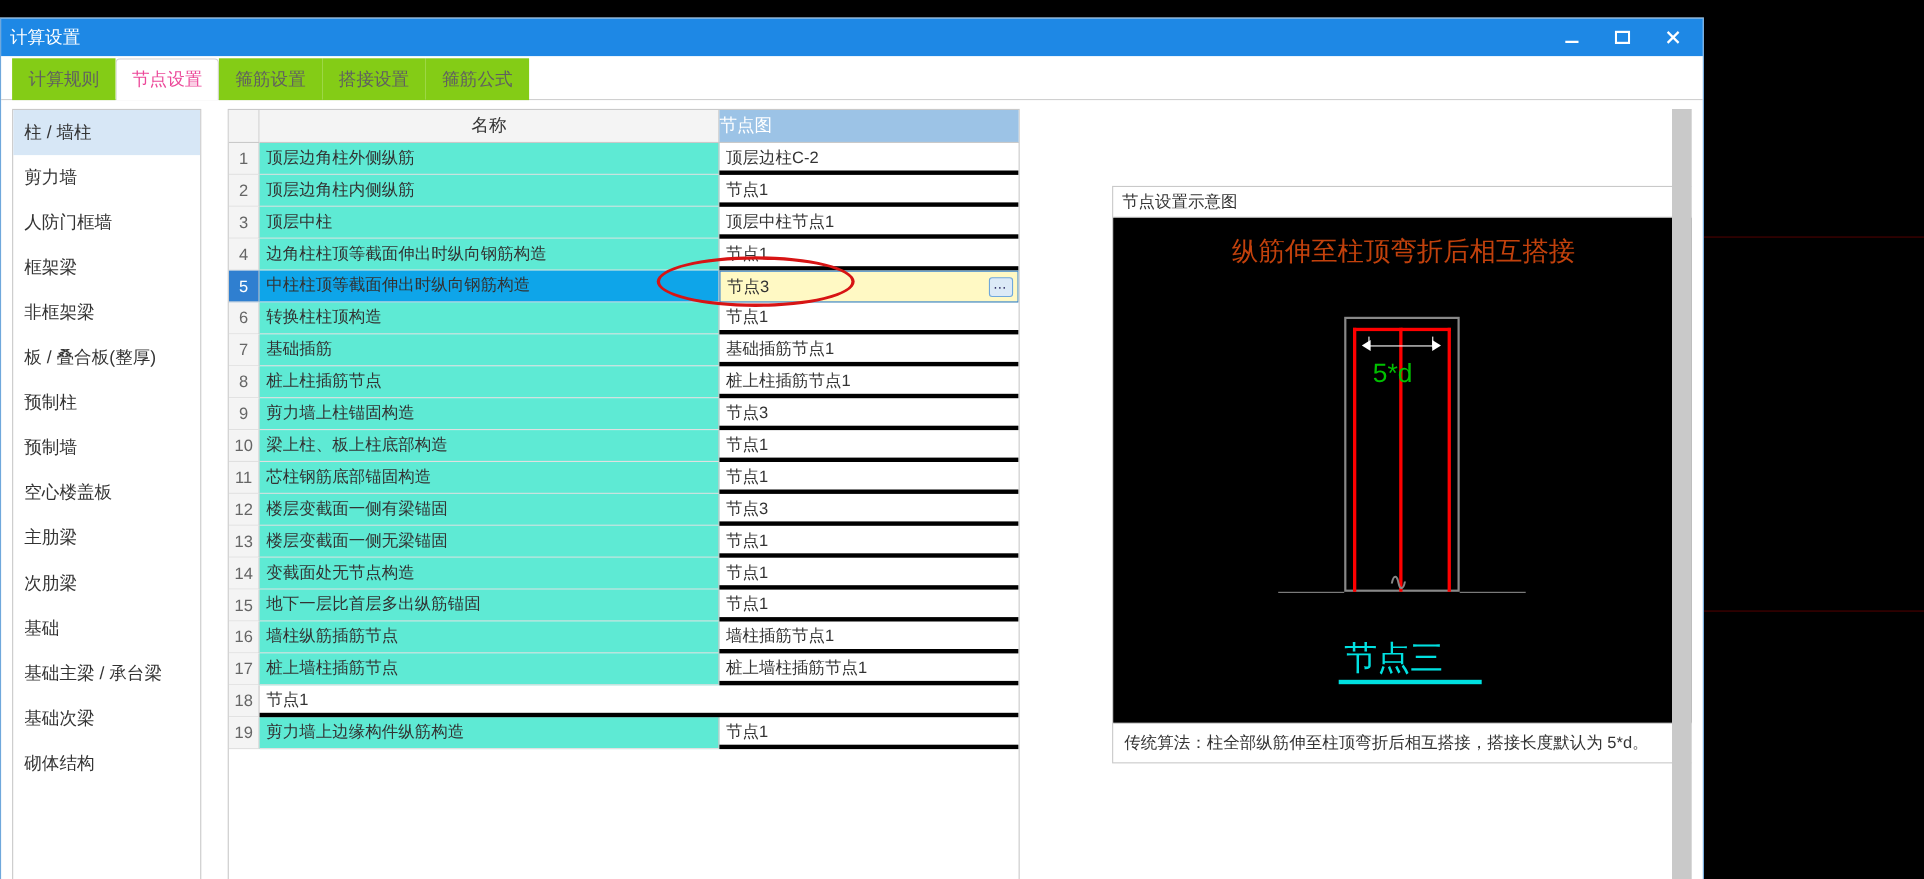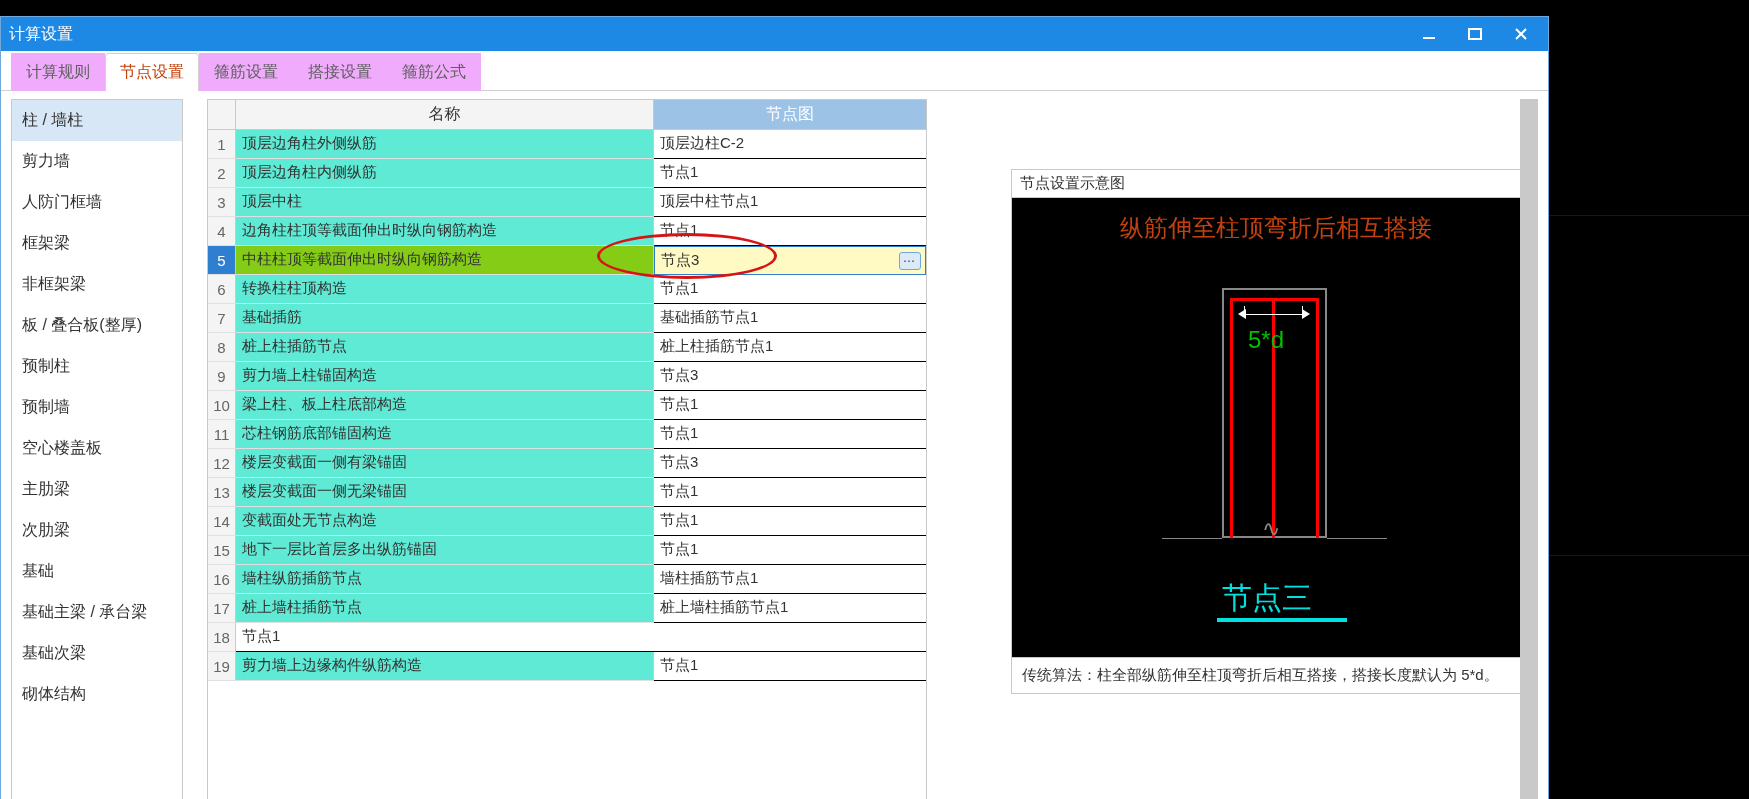--- a/index.html
+++ b/index.html
@@ -26,24 +26,24 @@
   .titlebar .spacer { flex:1; }
   .winbtn { width:46px; height:100%; display:flex; align-items:center; justify-content:center; cursor:pointer; }
   
   .tabbar {
     height:40px; display:flex; align-items:flex-end; padding:0 10px 0 10px;
     border-bottom:1px solid #d0d0d0; gap:0;
   }
   .tab {
     padding:8px 14px; font-size:16px; color:#606060; cursor:pointer;
     border:1px solid transparent; border-bottom:none; position:relative; top:1px;
-    background:#f0abfc;
+    background:#84cc16;
   }
   .tab.active {
-    background:#fff; border-color:#d0d0d0; color:#c2410c;
+    background:#fff; border-color:#d0d0d0; color:#ec4899;
     border-radius:4px 4px 0 0;
   }
   
   .content { flex:1; display:flex; padding:8px 10px 8px 10px; gap:24px; overflow:hidden; }
   
   .sidebar {
     width:172px; border:1px solid #c9c9c9; overflow-y:scroll; background:#fff;
   }
   .sidebar::-webkit-scrollbar { width:18px; }
   .sidebar::-webkit-scrollbar-track { background:#f2f2f2; }
@@ -54,40 +54,40 @@
   .side-item.active { background:#d7e7f6; }
   
   .gridwrap { width:720px; border:1px solid #c9c9c9; display:flex; flex-direction:column; background:#fff; }
   .grid-head { display:flex; }
   .grid-head .rownum-h { width:28px; border-right:1px solid #c9c9c9; border-bottom:1px solid #c9c9c9; background:#f4f4f4;}
   .grid-head .nameh {
     width:418px; text-align:center; padding:4px 0; border-right:1px solid #c9c9c9; border-bottom:1px solid #c9c9c9;
     background:#f4f4f4;
   }
   .grid-head .valh {
-    flex:1; text-align:center; padding:4px 0; border-bottom:1px solid #c9c9c9;
+    flex:1; padding:4px 0; border-bottom:1px solid #c9c9c9;
     background:#9cc3e6; color:#fff; font-weight:normal;
   }
   .grid-body { flex:1; overflow:auto; }
   .grow { display:flex; height:29px; }
   .rownum {
     width:28px; display:flex; align-items:center; justify-content:center;
     border-right:1px solid #c9c9c9; border-bottom:1px solid #e0e0e0;
     background:#f4f4f4; color:#666; font-size:15px;
   }
   .cell-name {
     width:418px; padding:4px 6px; border-right:1px solid #c9c9c9; border-bottom:1px solid #e0e0e0;
     background:#5eead4; font-size:15px; white-space:nowrap; overflow:hidden;
   }
   .cell-val {
-    flex:1; padding:4px 6px; border-bottom:1px solid #000000; font-size:15px;
+    flex:1; padding:4px 6px; border-bottom:4px solid #000000; font-size:15px;
     position:relative; white-space:nowrap; overflow:hidden;
   }
   .grow.selected .rownum { background:#2f7fd0; color:#fff; }
-  .grow.selected .cell-name { background:#84cc16; }
+  .grow.selected .cell-name { background:#0ea5e9; }
   .grow.selected .cell-val {
     background:#fff9c4; border:1px solid #2f7fd0;
   }
   .cell-val .more {
     position:absolute; right:4px; top:50%; transform:translateY(-50%);
     width:22px; height:18px; border:1px solid #6fa8dc; background:#dceaf7;
     display:flex; align-items:center; justify-content:center; font-size:12px; letter-spacing:2px;
     border-radius:3px; color:#336; cursor:pointer;
   }
   

